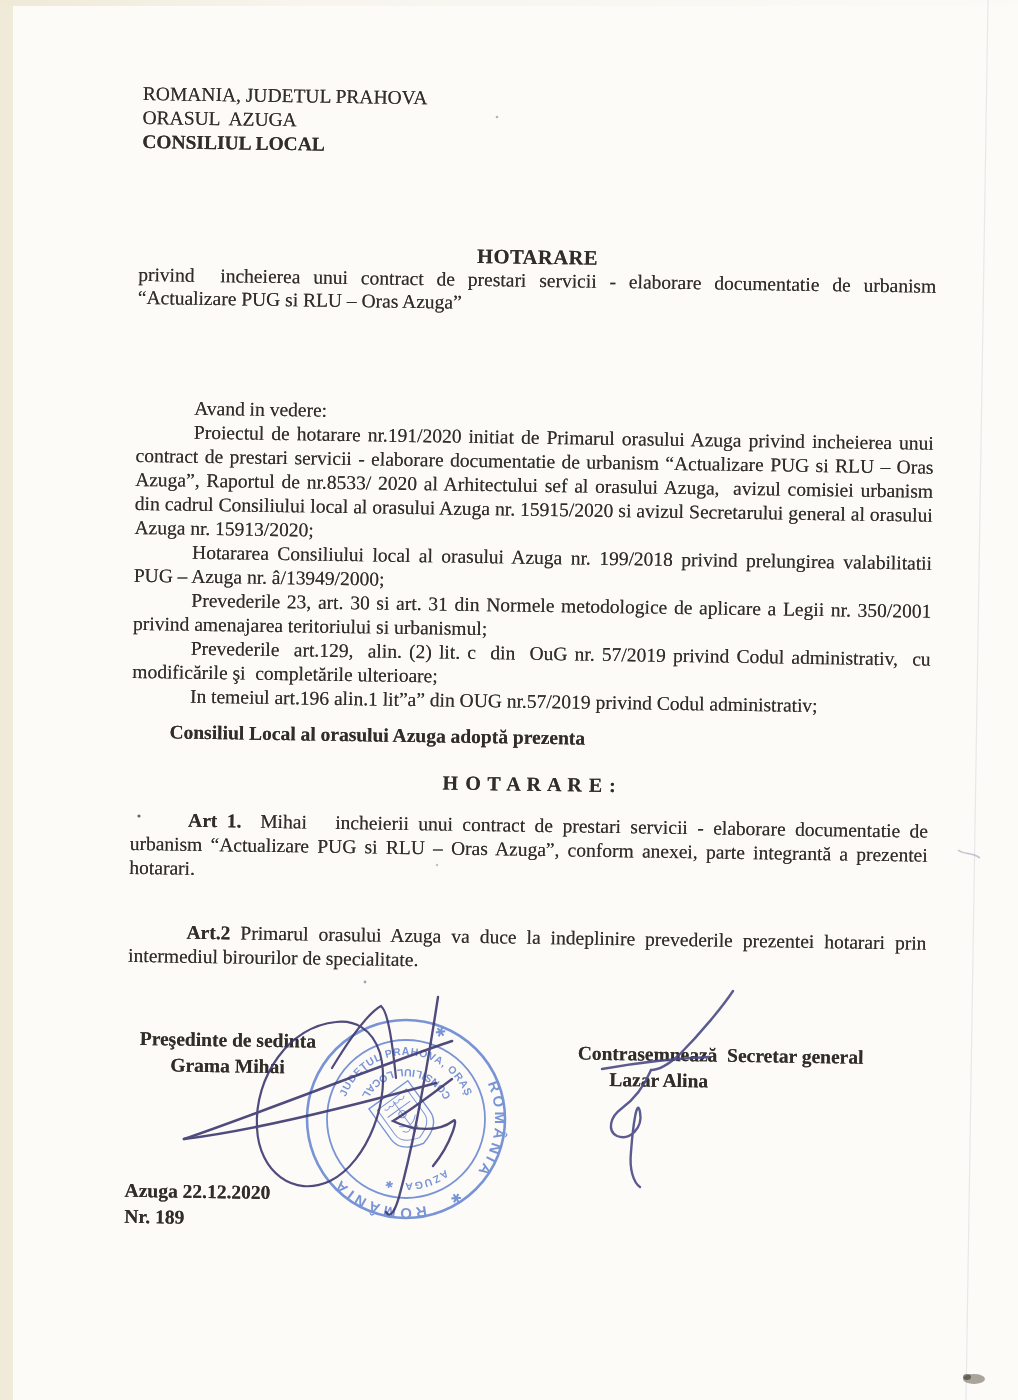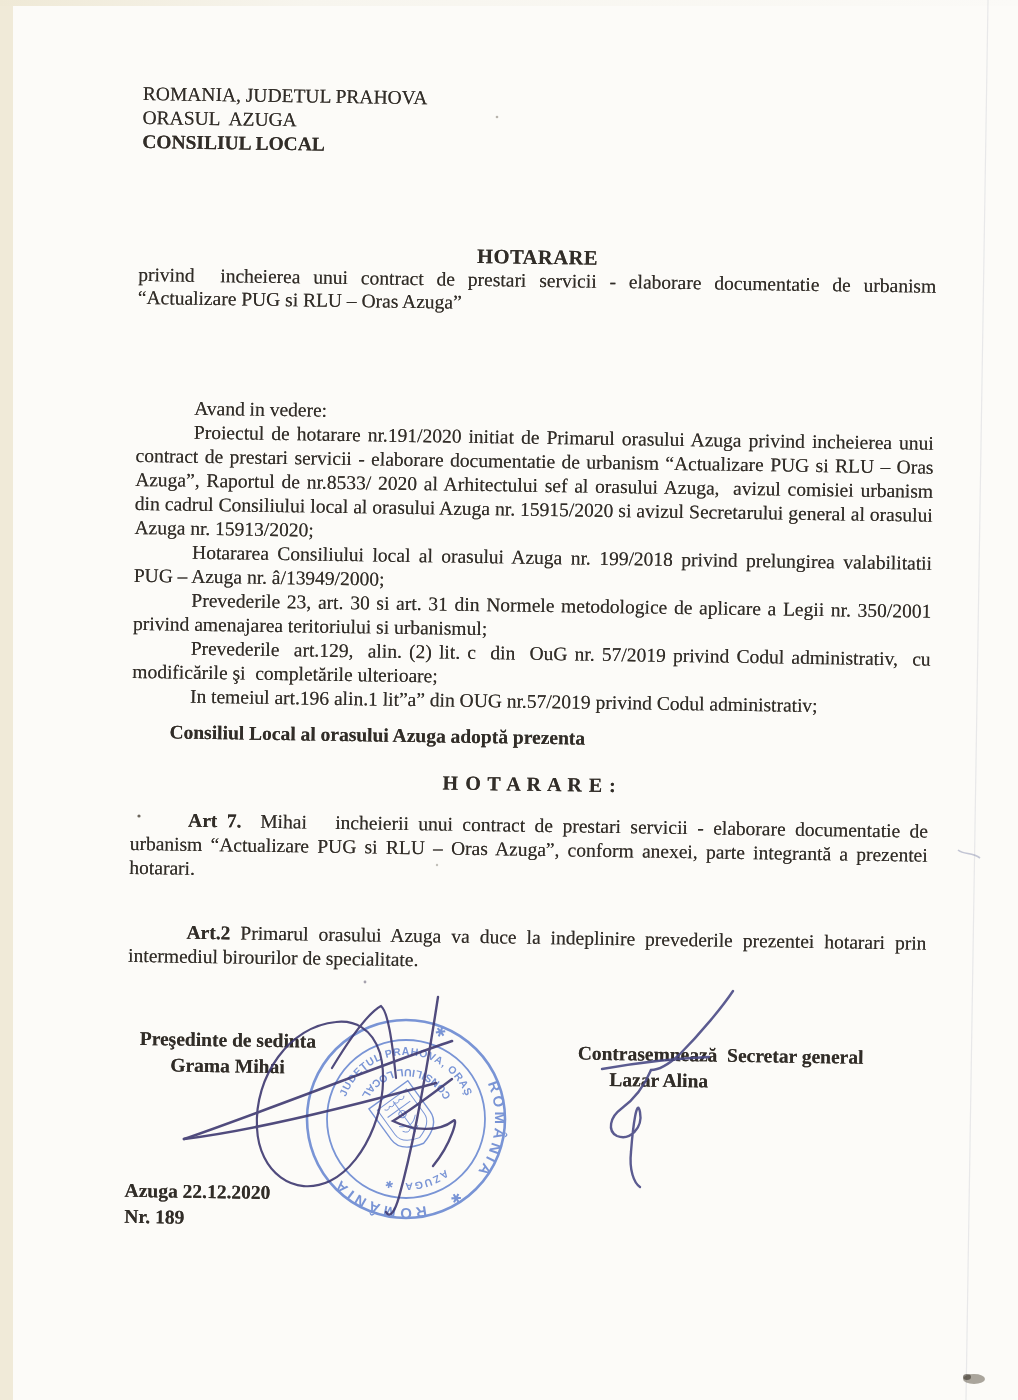--- a/index.html
+++ b/index.html
@@ -59,21 +59,21 @@
 
   <div class="body-block">
     <p class="lead txt">Avand in vedere:</p>
     <p class="txt">Proiectul de hotarare nr.191/2020 initiat de Primarul orasului Azuga privind incheierea unui contract de prestari servicii - elaborare documentatie de urbanism “Actualizare PUG si RLU – Oras Azuga”, Raportul de nr.8533/ 2020 al Arhitectului sef al orasului Azuga,  avizul comisiei urbanism din cadrul Consiliului local al orasului Azuga nr. 15915/2020 si avizul Secretarului general al orasului Azuga nr. 15913/2020;</p>
     <p class="txt">Hotararea Consiliului local al orasului Azuga nr. 199/2018 privind prelungirea valabilitatii PUG – Azuga nr. â/13949/2000;</p>
     <p class="txt">Prevederile 23, art. 30 si art. 31 din Normele metodologice de aplicare a Legii nr. 350/2001 privind amenajarea teritoriului si urbanismul;</p>
     <p class="txt">Prevederile  art.129,  alin. (2) lit. c  din  OuG nr. 57/2019 privind Codul administrativ,  cu modificările şi  completările ulterioare;</p>
     <p class="txt">In temeiul art.196 alin.1 lit”a” din OUG nr.57/2019 privind Codul administrativ;</p>
     <p class="adoption txt">Consiliul Local al orasului Azuga adoptă prezenta</p>
     <p class="decision-heading txt">H O T A R A R E :</p>
-    <p class="art1 txt"><span class="bold">Art 7.</span><span>  Mihai   incheierii unui contract de prestari servicii - elaborare documentatie de urbanism “Actualizare PUG si RLU – Oras Azuga”, conform anexei, parte integrantă a prezentei hotarari.</span></p>
+    <p class="art1 txt"><span class="bold">Art 1.</span><span>  Mihai   incheierii unui contract de prestari servicii - elaborare documentatie de urbanism “Actualizare PUG si RLU – Oras Azuga”, conform anexei, parte integrantă a prezentei hotarari.</span></p>
     <p class="art2 txt"><span class="bold">Art.2</span><span> Primarul orasului Azuga va duce la indeplinire prevederile prezentei hotarari prin intermediul birourilor de specialitate.</span></p>
   </div>
 
   <div class="sig-left">
     <div class="txt">Preşedinte de sedinta</div>
     <div class="txt">Grama Mihai</div>
   </div>
 
   <div class="sig-right">
     <div class="txt">Contrasemnează  Secretar general</div>

